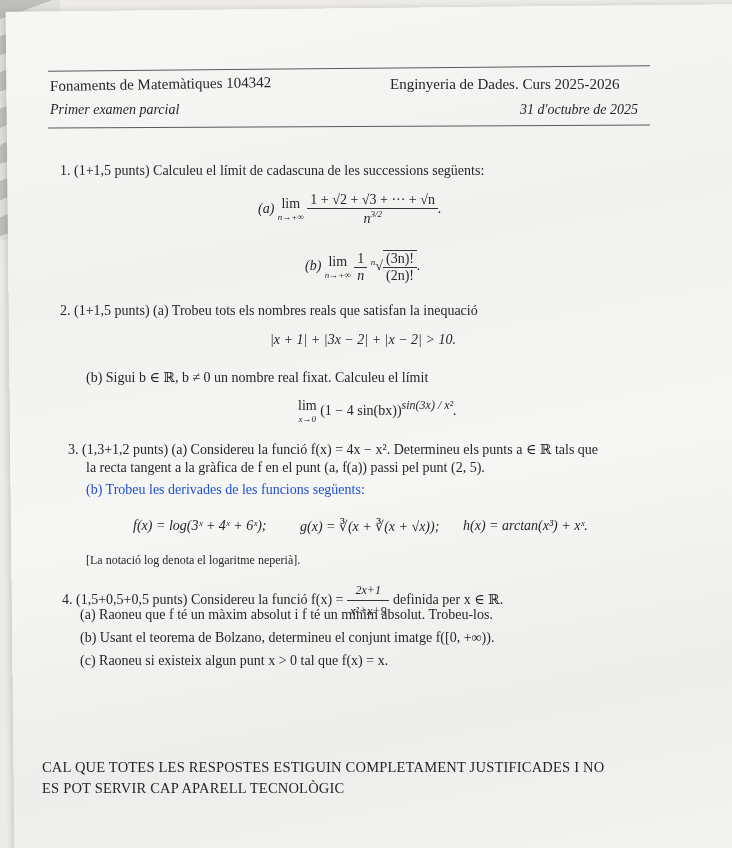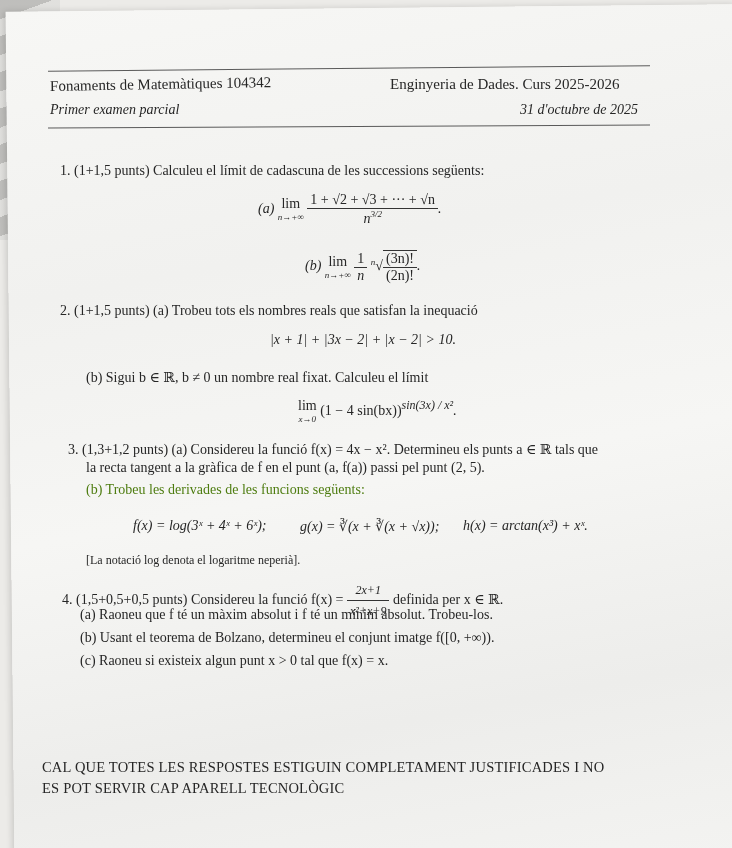--- a/index.html
+++ b/index.html
@@ -69,21 +69,21 @@
   <div class="q" style="top:301px;">2. (1+1,5 punts) (a) Trobeu tots els nombres reals que satisfan la inequació</div>
   <div class="math" style="left:270px; top:332px;">|x + 1| + |3x − 2| + |x − 2| &gt; 10.</div>
   <div class="sub" style="left:86px; top:368px;">(b) Sigui b ∈ ℝ, b ≠ 0 un nombre real fixat. Calculeu el límit</div>
   <div class="math" style="left:298px; top:398px;">
     <span class="lim"><span>lim</span><span class="under">x→0</span></span>
     <span class="up">(1 − 4 sin(bx))</span><sup class="small">sin(3x) / x²</sup><span>.</span>
   </div>
 
   <div class="q" style="top:440px; left:68px;">3. (1,3+1,2 punts) (a) Considereu la funció f(x) = 4x − x². Determineu els punts a ∈ ℝ tals que</div>
   <div class="sub" style="left:86px; top:458px;">la recta tangent a la gràfica de f en el punt (a, f(a)) passi pel punt (2, 5).</div>
-  <div class="sub" style="left:86px; top:480px; color:#4d7c0f;">(b) Trobeu les derivades de les funcions següents:</div>
+  <div class="sub" style="left:86px; top:480px; color:#1d4ed8;">(b) Trobeu les derivades de les funcions següents:</div>
   <div class="math" style="left:133px; top:518px;">f(x) = log(3ˣ + 4ˣ + 6ˣ);</div>
   <div class="math" style="left:300px; top:518px;">g(x) = ∛(x + ∛(x + √x));</div>
   <div class="math" style="left:463px; top:518px;">h(x) = arctan(x³) + xˣ.</div>
   <div class="note" style="left:86px; top:553px;">[La notació log denota el logaritme neperià].</div>
 
   <div class="q" style="top:580px; left:62px;">
     <span>4. (1,5+0,5+0,5 punts) Considereu la funció f(x) =</span>
     <span class="frac small" style="font-style:italic;"><span class="num">2x+1</span><span class="den">x²+x+9</span></span>
     <span>definida per x ∈ ℝ.</span>
   </div>

